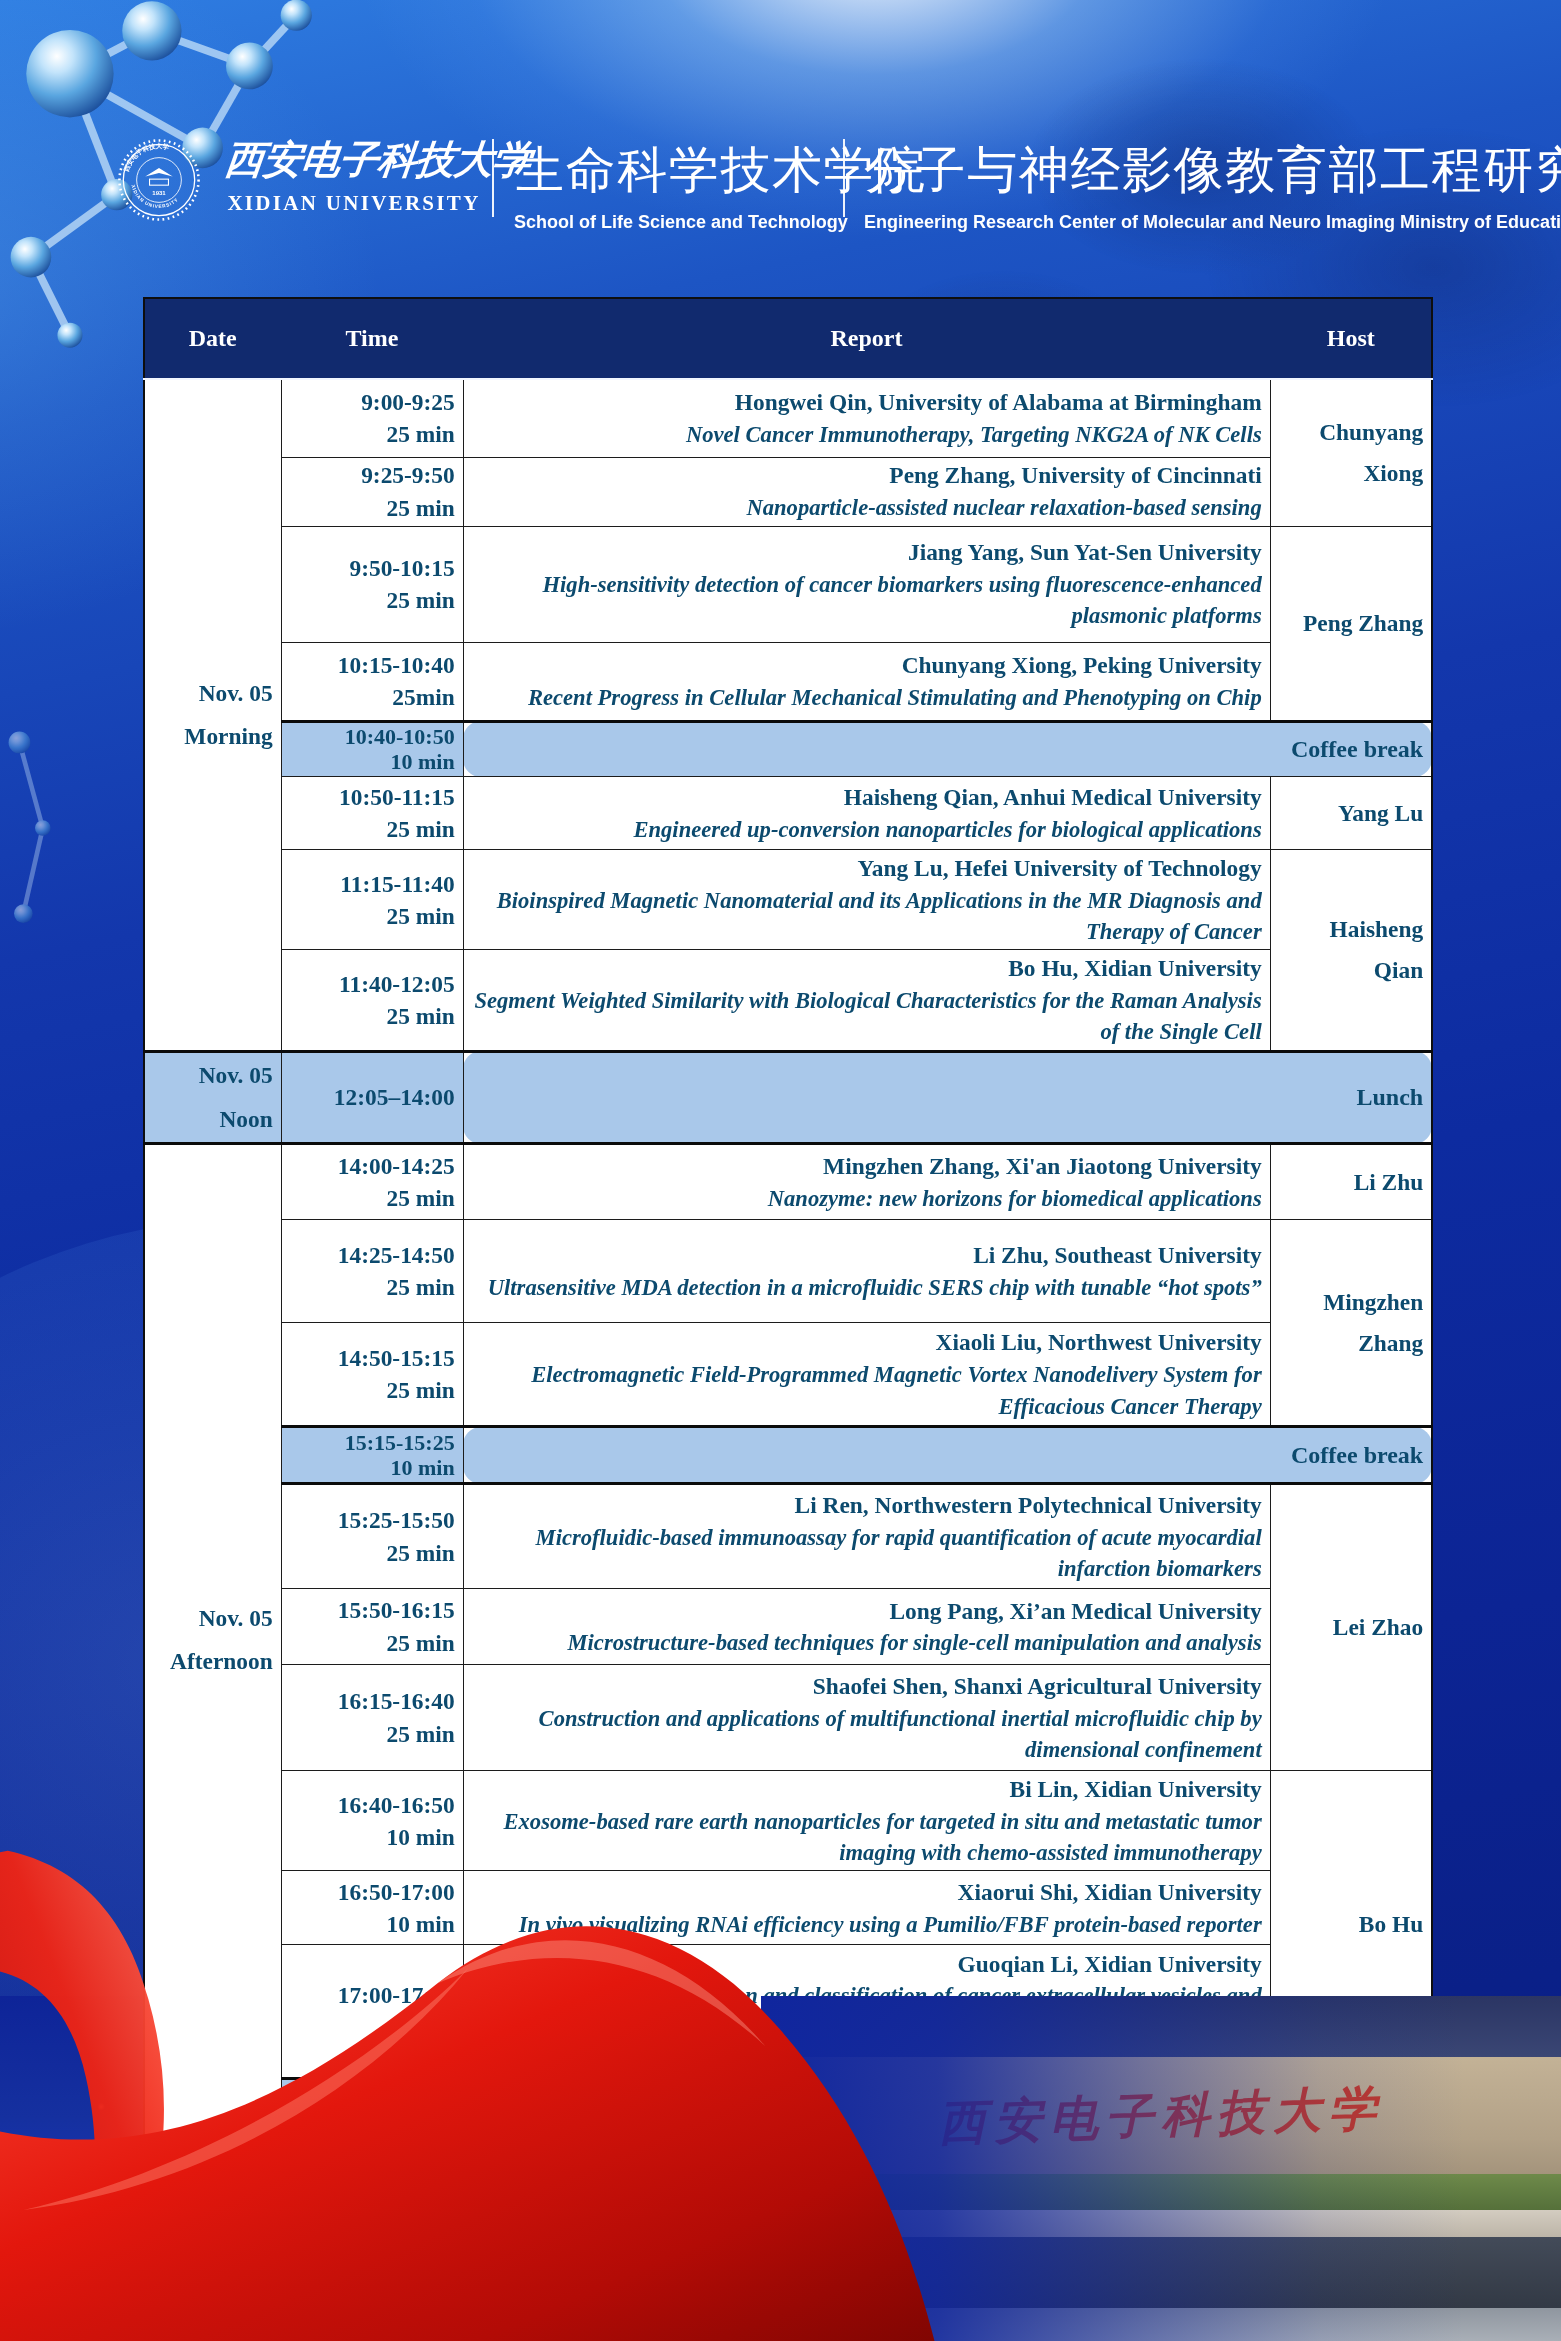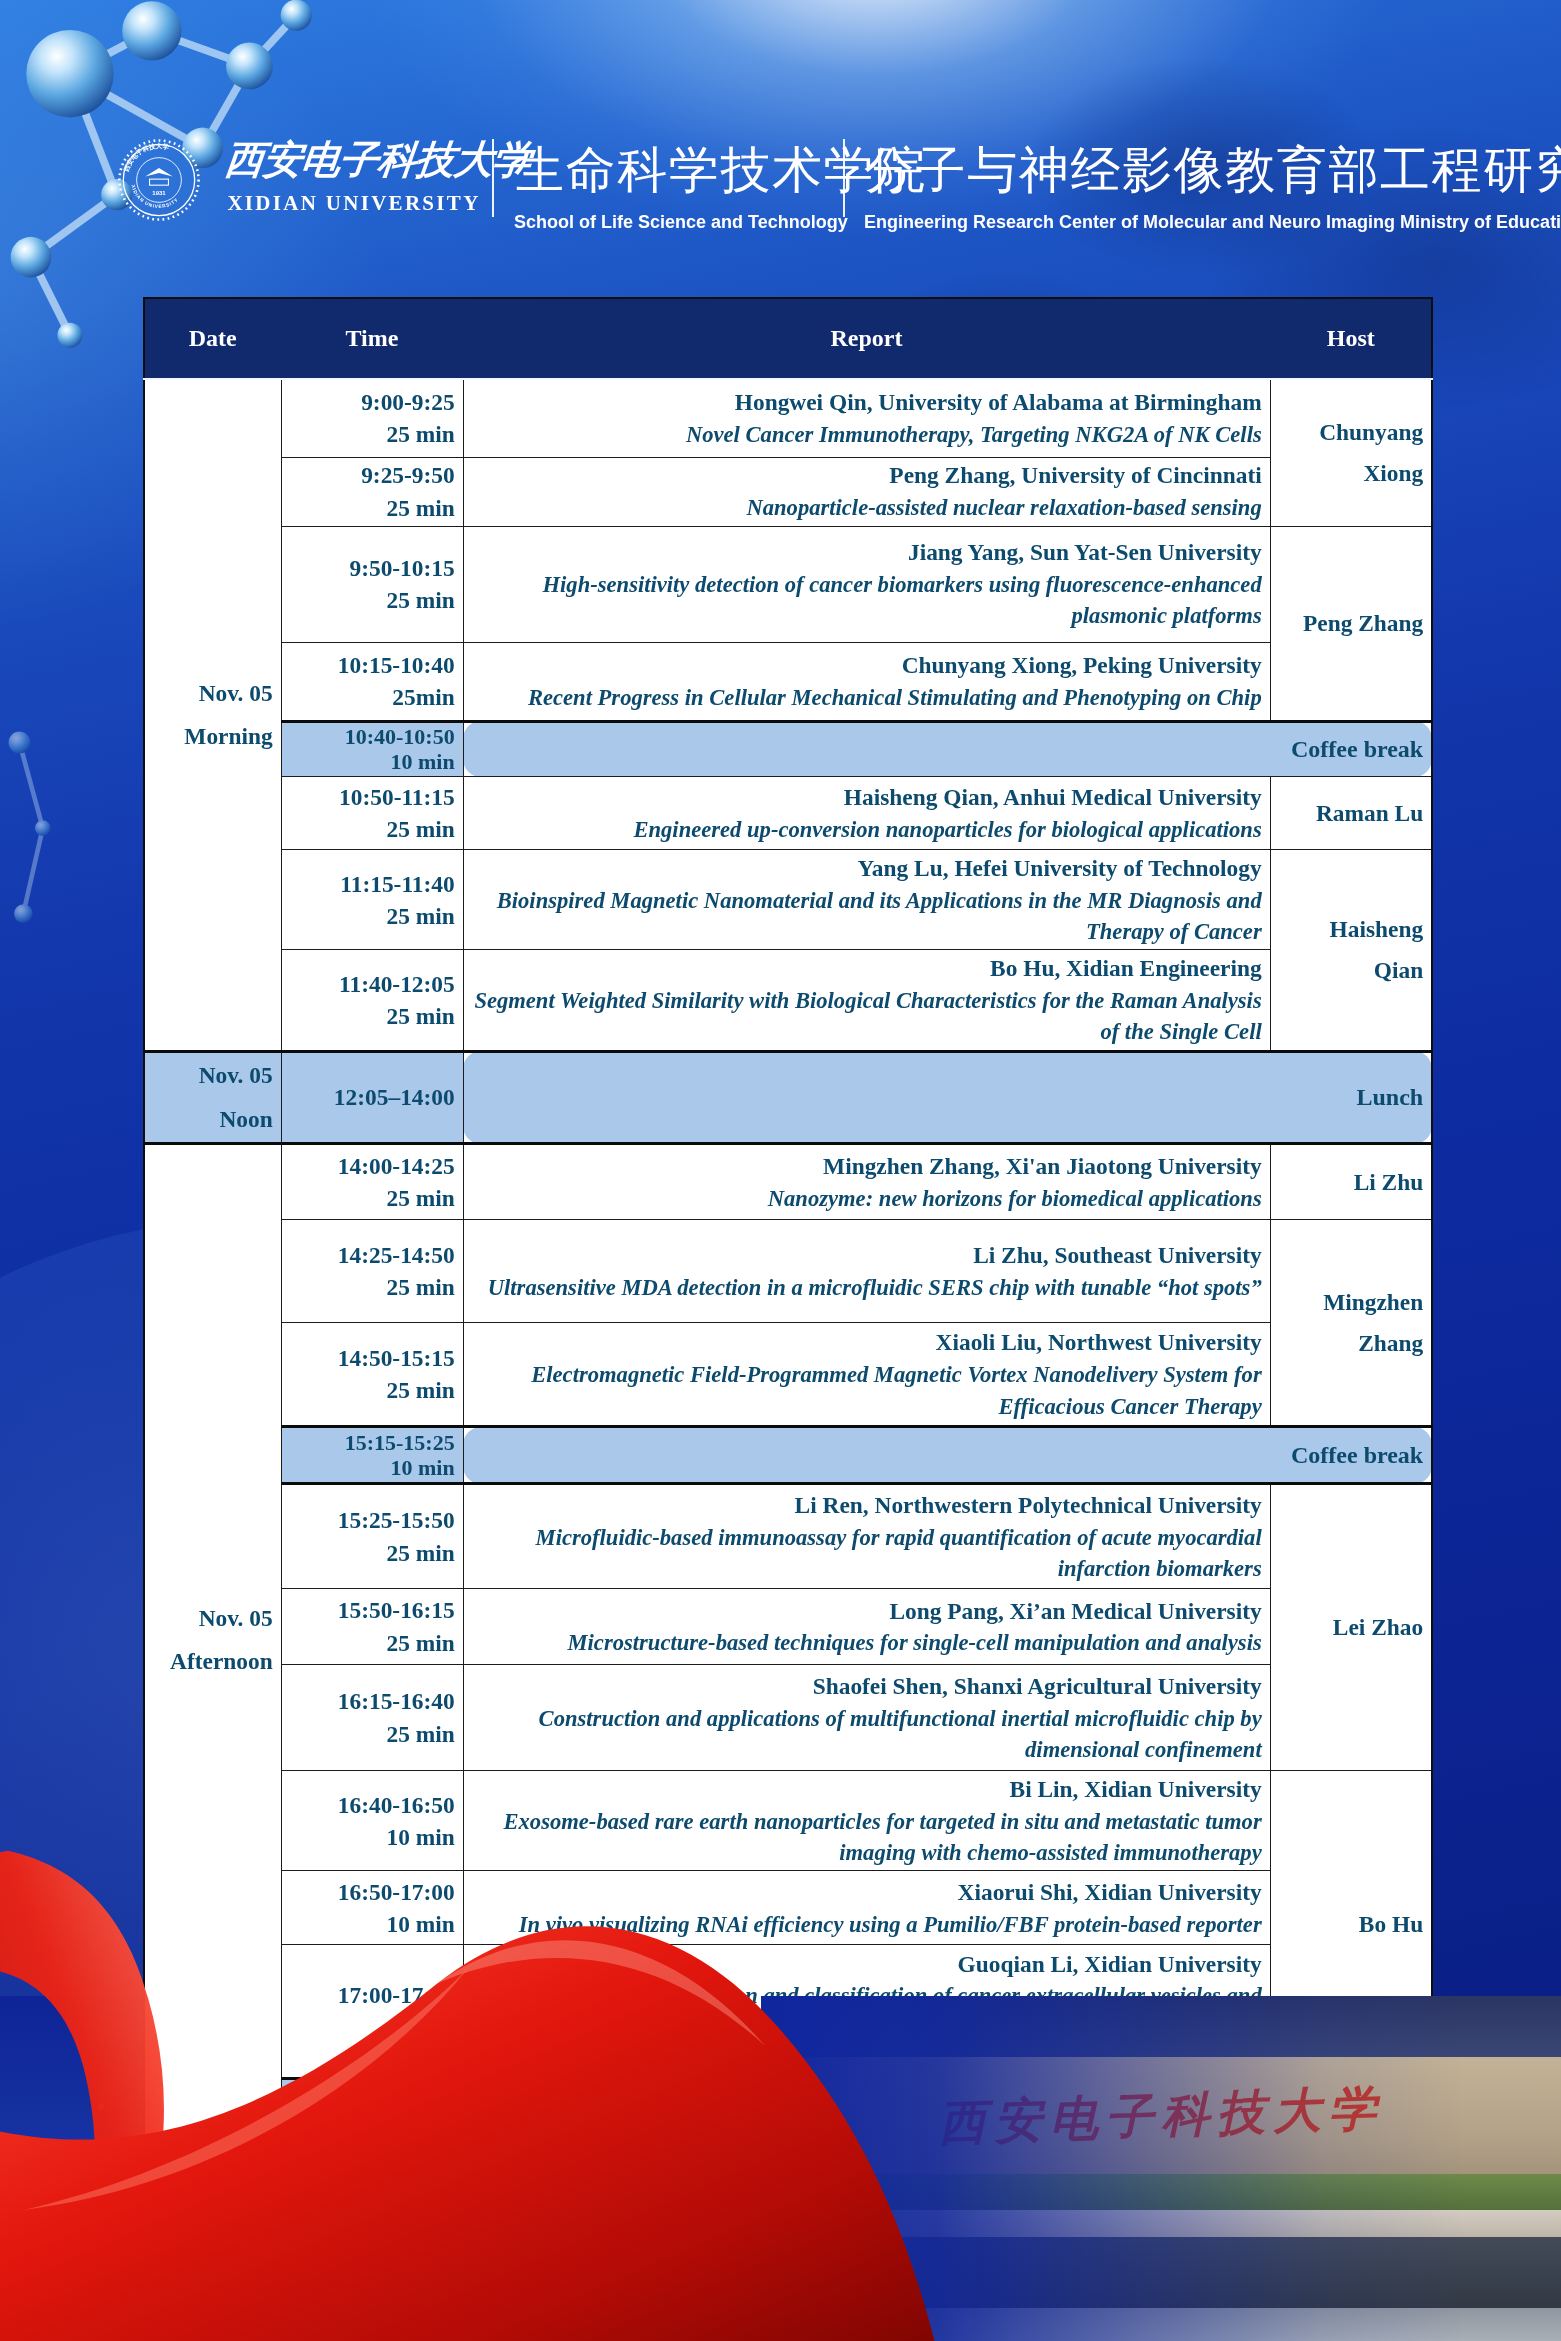--- a/index.html
+++ b/index.html
@@ -223,40 +223,40 @@
     </tr>
     <tr style="height:73px">
       <td class="time-cell">
             <div>10:50-11:15</div>
             <div>25 min</div>
           </td>
       <td class="report-cell">
         <div class="speaker">Haisheng Qian, Anhui Medical University</div>
         <div class="title">Engineered up-conversion nanoparticles for biological applications</div>
       </td>
-      <td class="host-cell">Raman Lu</td>
+      <td class="host-cell">Yang Lu</td>
     </tr>
     <tr style="height:97px">
       <td class="time-cell">
             <div>11:15-11:40</div>
             <div>25 min</div>
           </td>
       <td class="report-cell">
         <div class="speaker">Yang Lu, Hefei University of Technology</div>
         <div class="title">Bioinspired Magnetic Nanomaterial and its Applications in the MR Diagnosis and Therapy of Cancer</div>
       </td>
       <td class="host-cell" rowspan="2">Haisheng Qian</td>
     </tr>
     <tr style="height:97px">
       <td class="time-cell">
             <div>11:40-12:05</div>
             <div>25 min</div>
           </td>
       <td class="report-cell">
-        <div class="speaker">Bo Hu, Xidian Engineering</div>
+        <div class="speaker">Bo Hu, Xidian University</div>
         <div class="title">Segment Weighted Similarity with Biological Characteristics for the Raman Analysis of the Single Cell</div>
       </td>
     </tr>
 
     <tr class="sep" style="height:70px">
       <td class="date-cell lunch-td">
         <div>Nov. 05</div>
             <div>Noon</div>
       </td>
       <td class="time-cell lunch-td">12:05–14:00</td>

